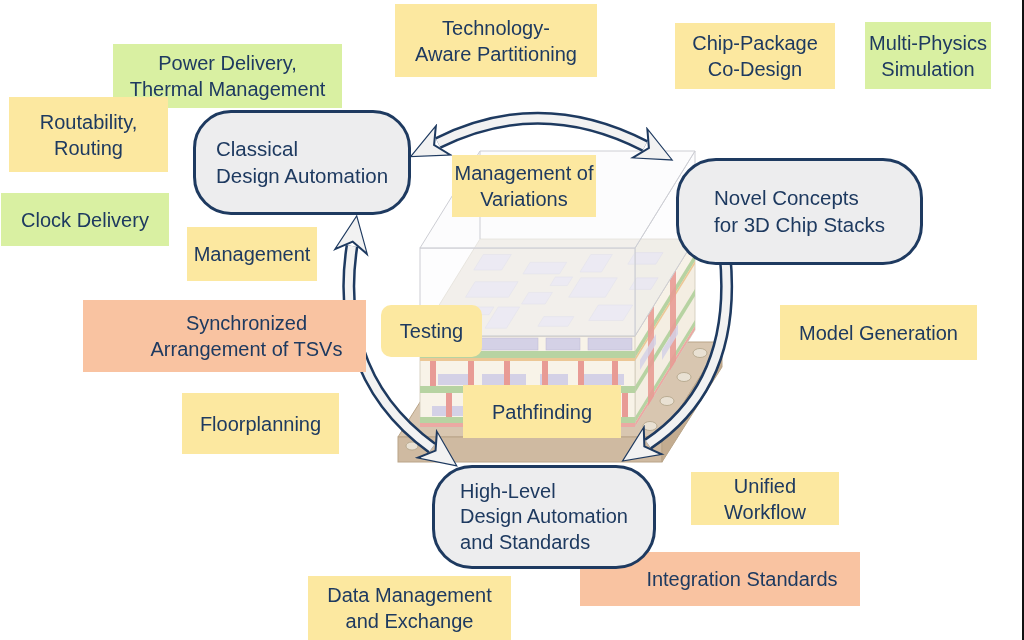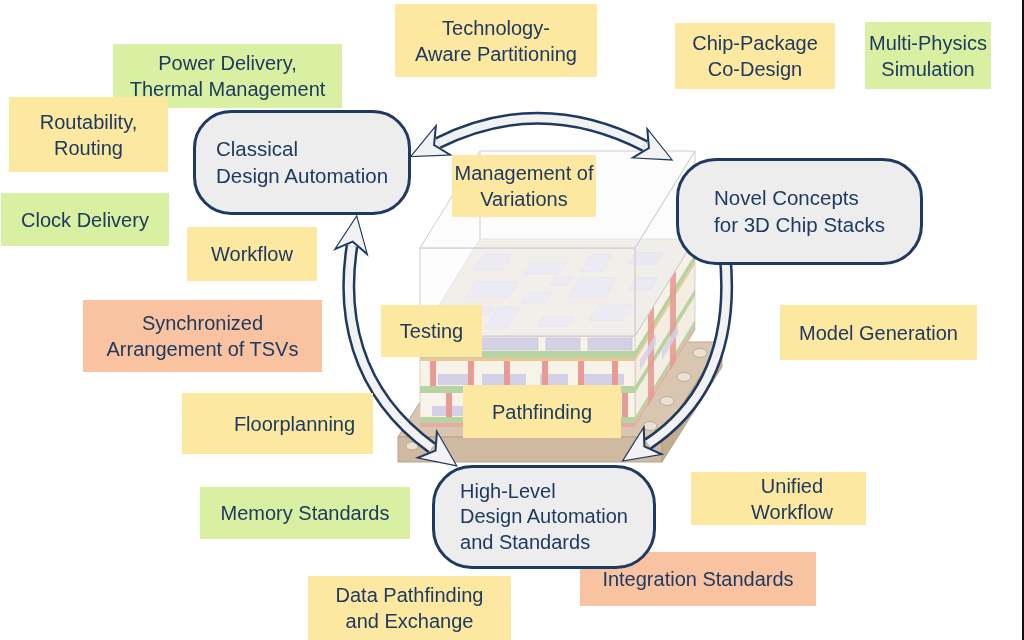--- a/index.html
+++ b/index.html
@@ -4,21 +4,21 @@
 <style>
   html,body{margin:0;padding:0;background:#fff;}
   .stage{position:relative;width:1024px;height:640px;background:#ffffff;overflow:hidden;
          font-family:"Liberation Sans",sans-serif;}
   svg.layer{position:absolute;left:0;top:0;}
   .tag{position:absolute;display:flex;align-items:center;justify-content:center;
        text-align:center;white-space:pre-line;font-size:20px;line-height:1.3;
        color:var(--c-navy,#1e3a60);z-index:3;}
   .tag.yellow{background:var(--c-yellow,#fce8a0);}
   .tag.green{background:var(--c-green,#d9f0a2);}
-  .tag.salmon{background:var(--c-salmon,#f9c3a1);}
+  .tag.salmon{background:var(--c-salmon,#f9c3a1);padding-left:44px;}
   .node{position:absolute;display:flex;align-items:center;justify-content:center;
         white-space:pre-line;font-size:20.5px;
         line-height:1.28;color:var(--c-navy,#1e3a60);
         background:var(--c-node_fill,#ededee);border:3px solid var(--c-navy,#1e3a60);
         border-radius:40px;z-index:4;}
   .edge-right{position:absolute;right:0;top:0;width:2px;height:640px;background:#111;z-index:6;}
   .ar-u{fill:none;stroke:var(--c-navy,#1e3a60);stroke-width:13;stroke-linecap:butt;}
   .ar-o{fill:none;stroke:var(--c-arrow_fill,#f2f2f2);stroke-width:8;stroke-linecap:butt;}
   .mk-n{fill:var(--c-navy,#1e3a60);}
   .mk-g{fill:var(--c-arrow_fill,#f2f2f2);}
@@ -147,33 +147,32 @@
 Thermal Management</div>
   <div class="tag yellow" style="left:395px;top:4px;width:202px;height:73px;text-align:center;">Technology-
 Aware Partitioning</div>
   <div class="tag yellow" style="left:675px;top:23px;width:160px;height:66px;">Chip-Package
 Co-Design</div>
   <div class="tag green" style="left:865px;top:22px;width:126px;height:67px;">Multi-Physics
 Simulation</div>
   <div class="tag yellow" style="left:9px;top:97px;width:159px;height:75px;">Routability,
 Routing</div>
   <div class="tag green" style="left:1px;top:193px;width:168px;height:53px;">Clock Delivery</div>
-  <div class="tag yellow" style="left:187px;top:227px;width:130px;height:54px;">Workflow</div>
+  <div class="tag yellow" style="left:187px;top:227px;width:130px;height:54px;">Management</div>
   <div class="tag salmon" style="left:83px;top:300px;width:239px;height:72px;">Synchronized
 Arrangement of TSVs</div>
-  <div class="tag yellow" style="left:182px;top:393px;width:157px;height:61px;padding-left:34px;">Floorplanning</div>
-  <div class="tag green" style="left:200px;top:487px;width:210px;height:52px;">Memory Standards</div>
-  <div class="tag yellow" style="left:308px;top:576px;width:203px;height:64px;">Data Pathfinding
+  <div class="tag yellow" style="left:182px;top:393px;width:157px;height:61px;">Floorplanning</div>
+  <div class="tag yellow" style="left:308px;top:576px;width:203px;height:64px;">Data Management
 and Exchange</div>
   <div class="tag salmon" style="left:580px;top:552px;width:236px;height:54px;">Integration Standards</div>
-  <div class="tag yellow" style="left:691px;top:472px;width:148px;height:53px;padding-left:27px;">Unified Workflow</div>
+  <div class="tag yellow" style="left:691px;top:472px;width:148px;height:53px;">Unified Workflow</div>
   <div class="tag yellow" style="left:780px;top:305px;width:197px;height:55px;">Model Generation</div>
   <div class="tag yellow" style="left:452px;top:155px;width:144px;height:62px;">Management of
 Variations</div>
-  <div class="tag yellow" style="left:381px;top:305px;width:101px;height:52px;">Testing</div>
+  <div class="tag yellow" style="left:381px;top:305px;width:101px;height:52px;border-radius:10px;">Testing</div>
   <div class="tag yellow" style="left:463px;top:385px;width:158px;height:53px;">Pathfinding</div>
 
   <div class="node" style="left:193px;top:110px;width:212px;height:99px;border-radius:38px;">Classical
 Design Automation</div>
   <div class="node" style="left:676px;top:110px;width:241px;height:101px;margin-top:48px;">Novel Concepts
 for 3D Chip Stacks</div>
   <div class="node" style="left:432px;top:465px;width:218px;height:98px;font-size:20px;">High-Level
 Design Automation
 and Standards</div>
 

